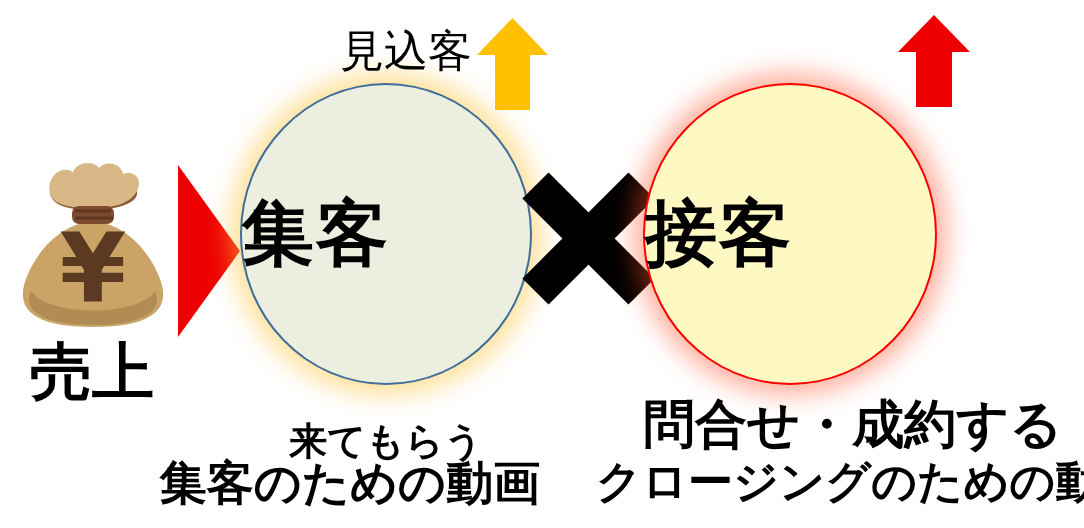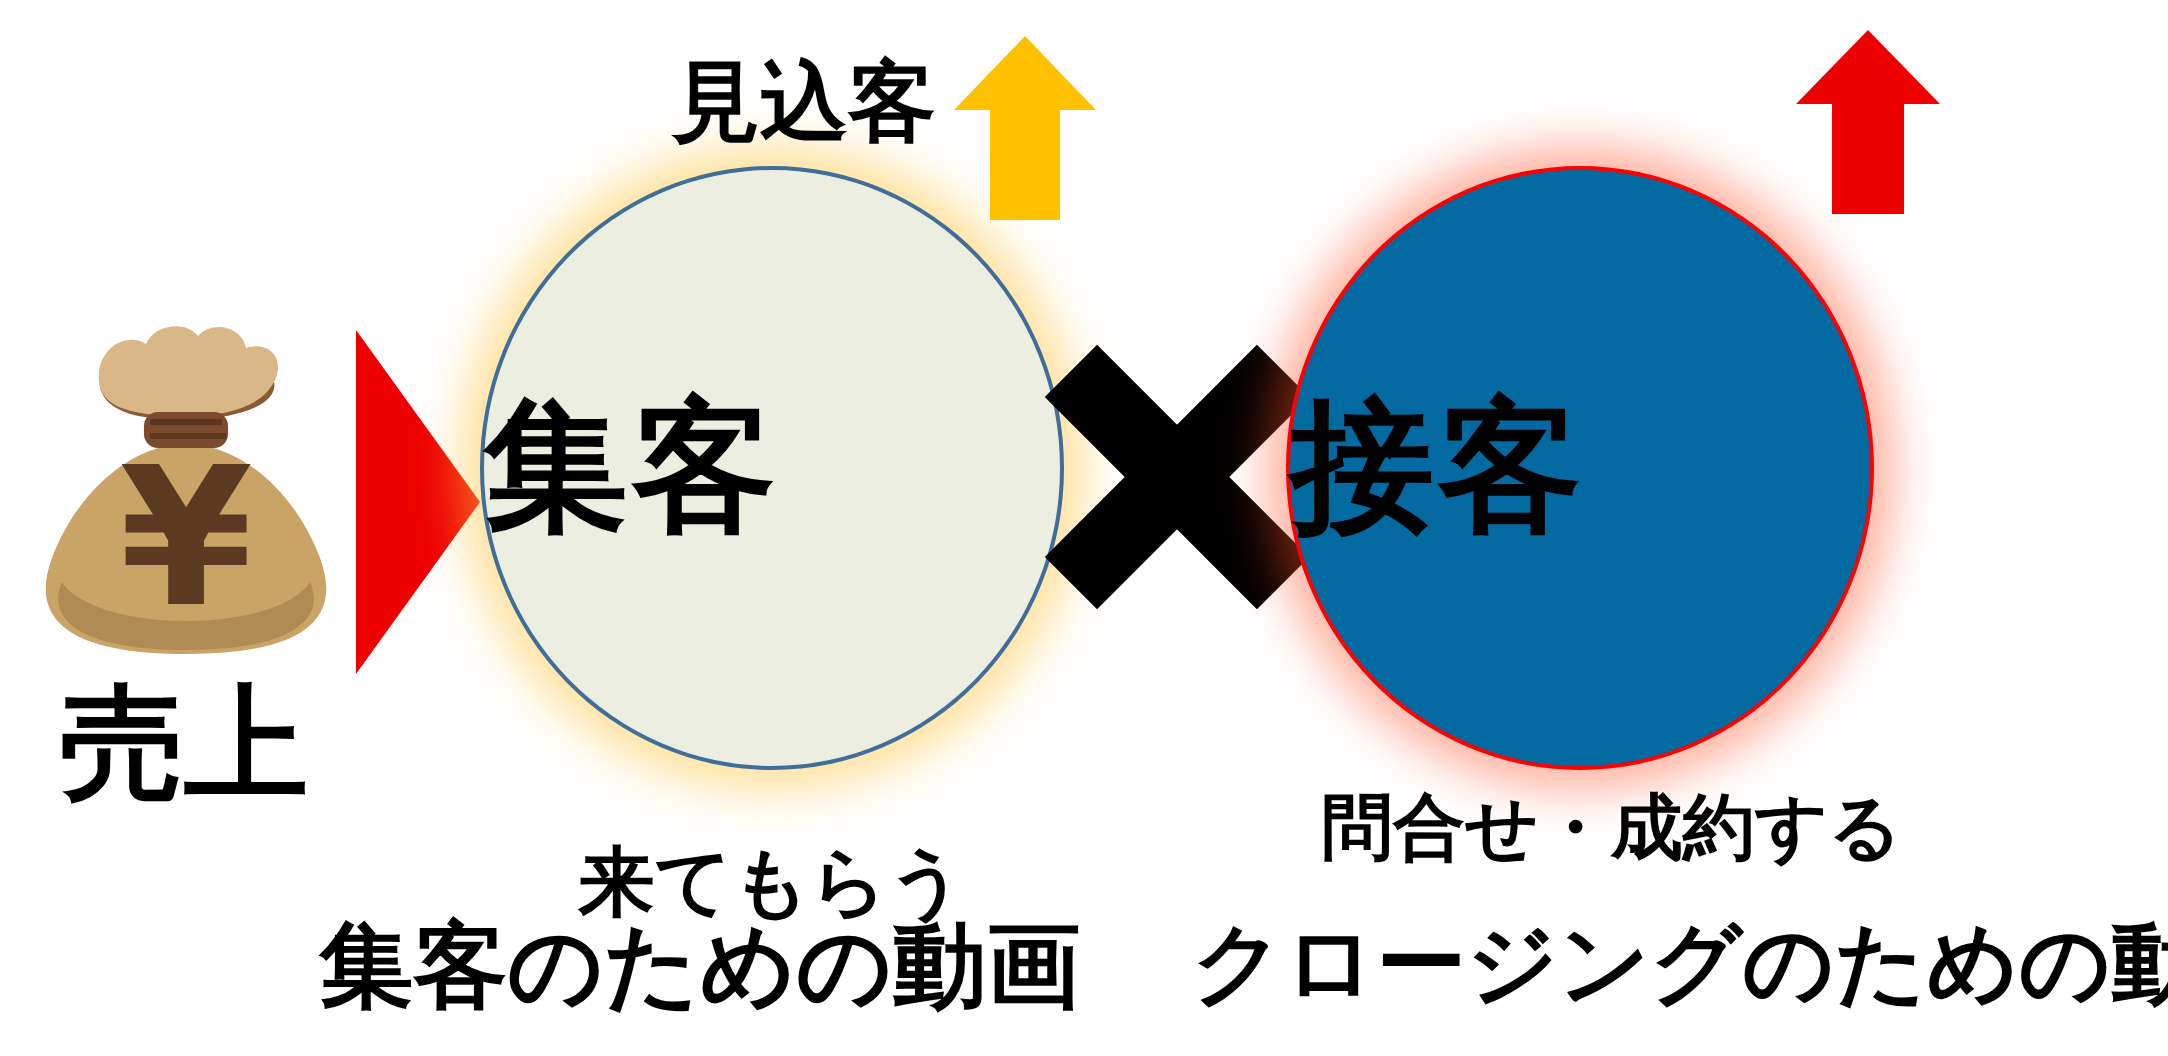--- a/index.html
+++ b/index.html
@@ -11,31 +11,31 @@
 
   
   .circle { position:absolute; border-radius:50%; display:flex; align-items:center; }
   .circle-left {
     left:240px; top:83px; width:288px; height:298px;
     background:#ECEFDF; border:2px solid #3F6E9A;
     box-shadow:0 0 24px 10px rgba(255,198,70,.55);
   }
   .circle-right {
     left:643px; top:83px; width:290px; height:298px;
-    background:#0369a1; border:2px solid #FF0000;
+    background:#fef9c3; border:2px solid #FF0000;
     box-shadow:0 0 24px 10px rgba(255,80,40,.45);
   }
   .circle-label { font-size:72px; font-weight:600; letter-spacing:2px; }
 
   
   .sales-label    { left:14px;  top:330px; width:156px; text-align:center; font-size:62px; font-weight:700; }
-  .prospect-label { left:336px; top:22px;  width:140px; text-align:left;  font-size:44px; font-weight:700; }
+  .prospect-label { left:336px; top:22px;  width:140px; text-align:center;  font-size:44px; font-weight:400; }
   .customer-label { left:804px; top:15px;  width:92px;  text-align:right;  font-size:44px; font-weight:600; }
   .caption-left   { left:284px; top:396px; width:204px; text-align:center; font-size:38px; font-weight:600;margin-top:20px; }
-  .caption-right  { left:643px; top:390px; width:308px; text-align:right; font-size:36px; font-weight:600; }
+  .caption-right  { left:643px; top:390px; width:308px; text-align:right; font-size:52px; font-weight:600; }
   .video-left     { left:154px; top:452px; width:392px; text-align:center; font-size:47px; font-weight:700; }
   .video-right    { left:596px; top:452px; width:496px; text-align:center; font-size:45px; font-weight:700; }
 
   
   .money-bag      { left:16px;  top:160px; width:152px; height:172px; }
   .flow-arrow     { left:178px; top:165px; width:62px;  height:172px; }
   .gold-up-arrow  { left:477px; top:18px;  width:71px;  height:92px; }
   .red-up-arrow   { left:898px; top:15px;  width:72px;  height:92px; }
   .multiply       { left:532px; top:182px; width:113px; height:113px; }
   svg { display:block; overflow:visible; }

